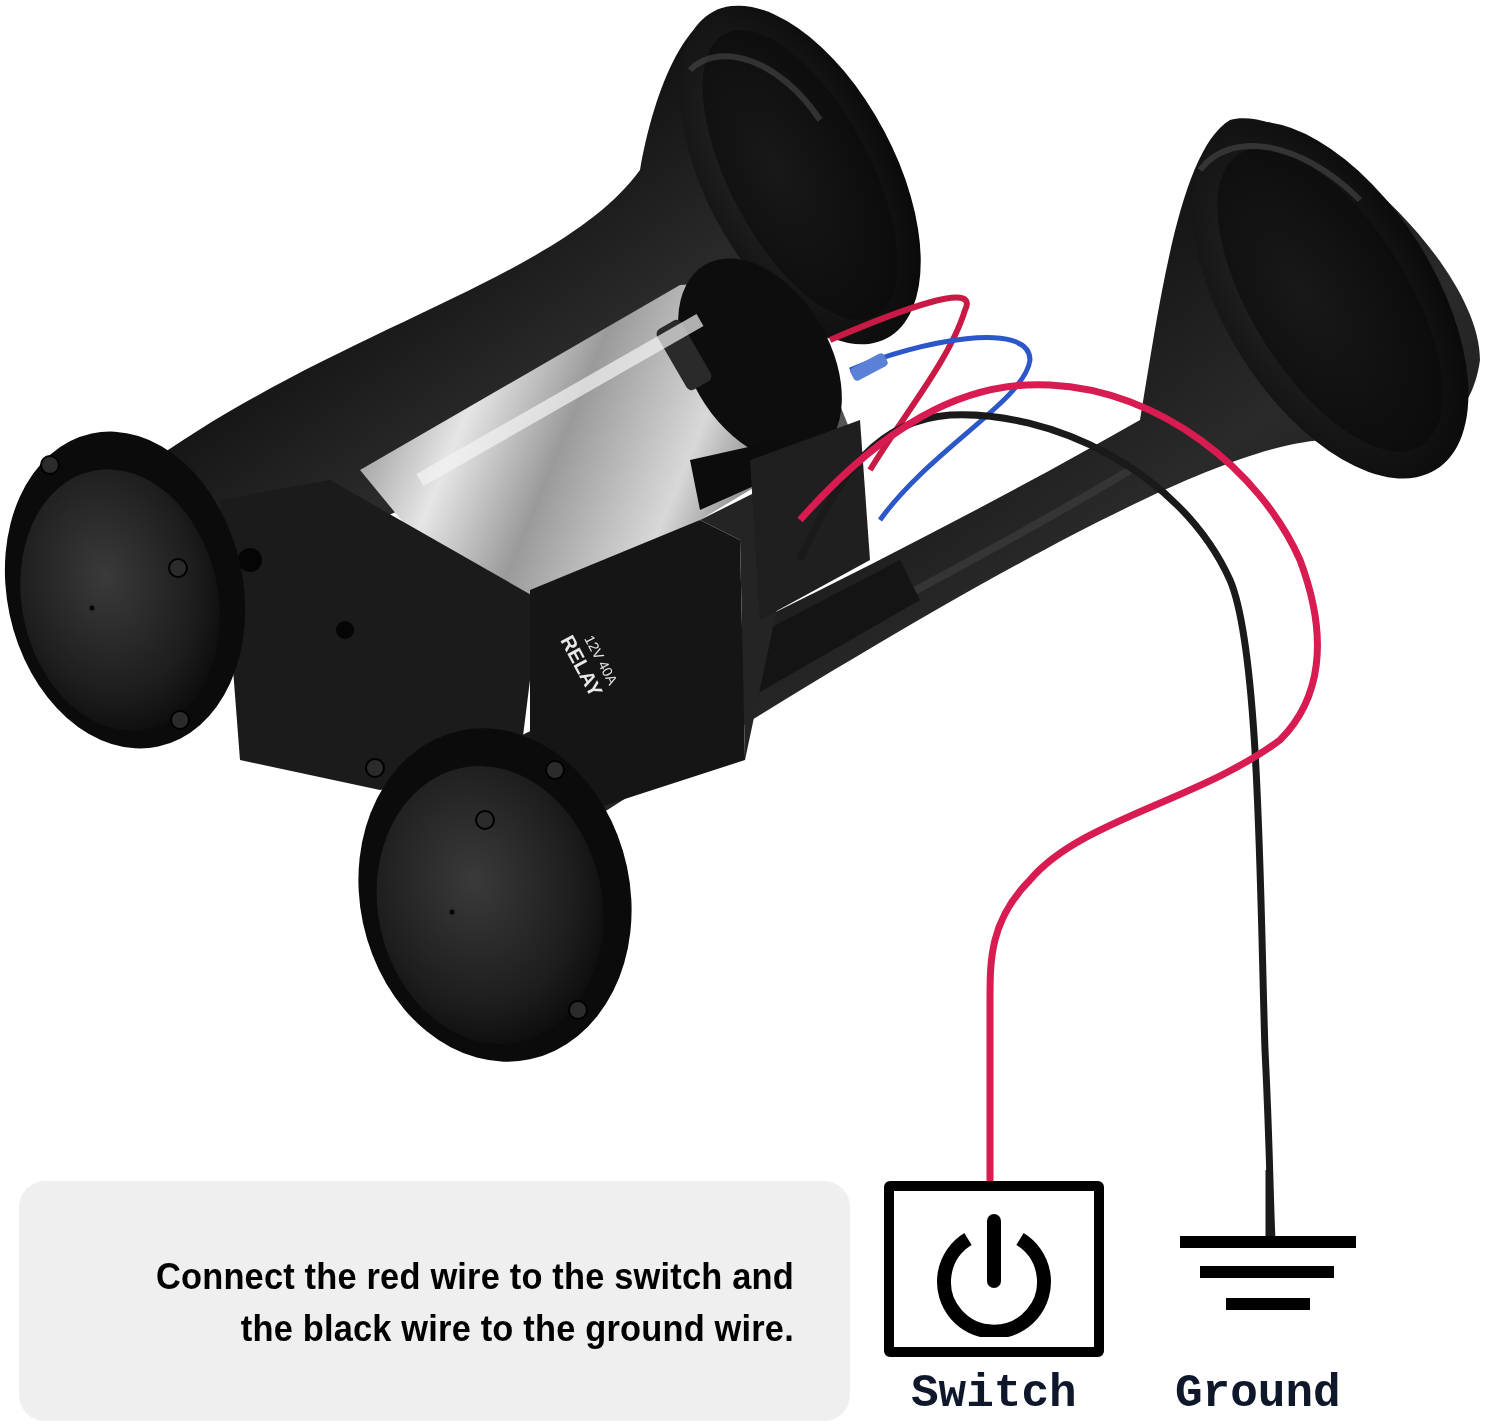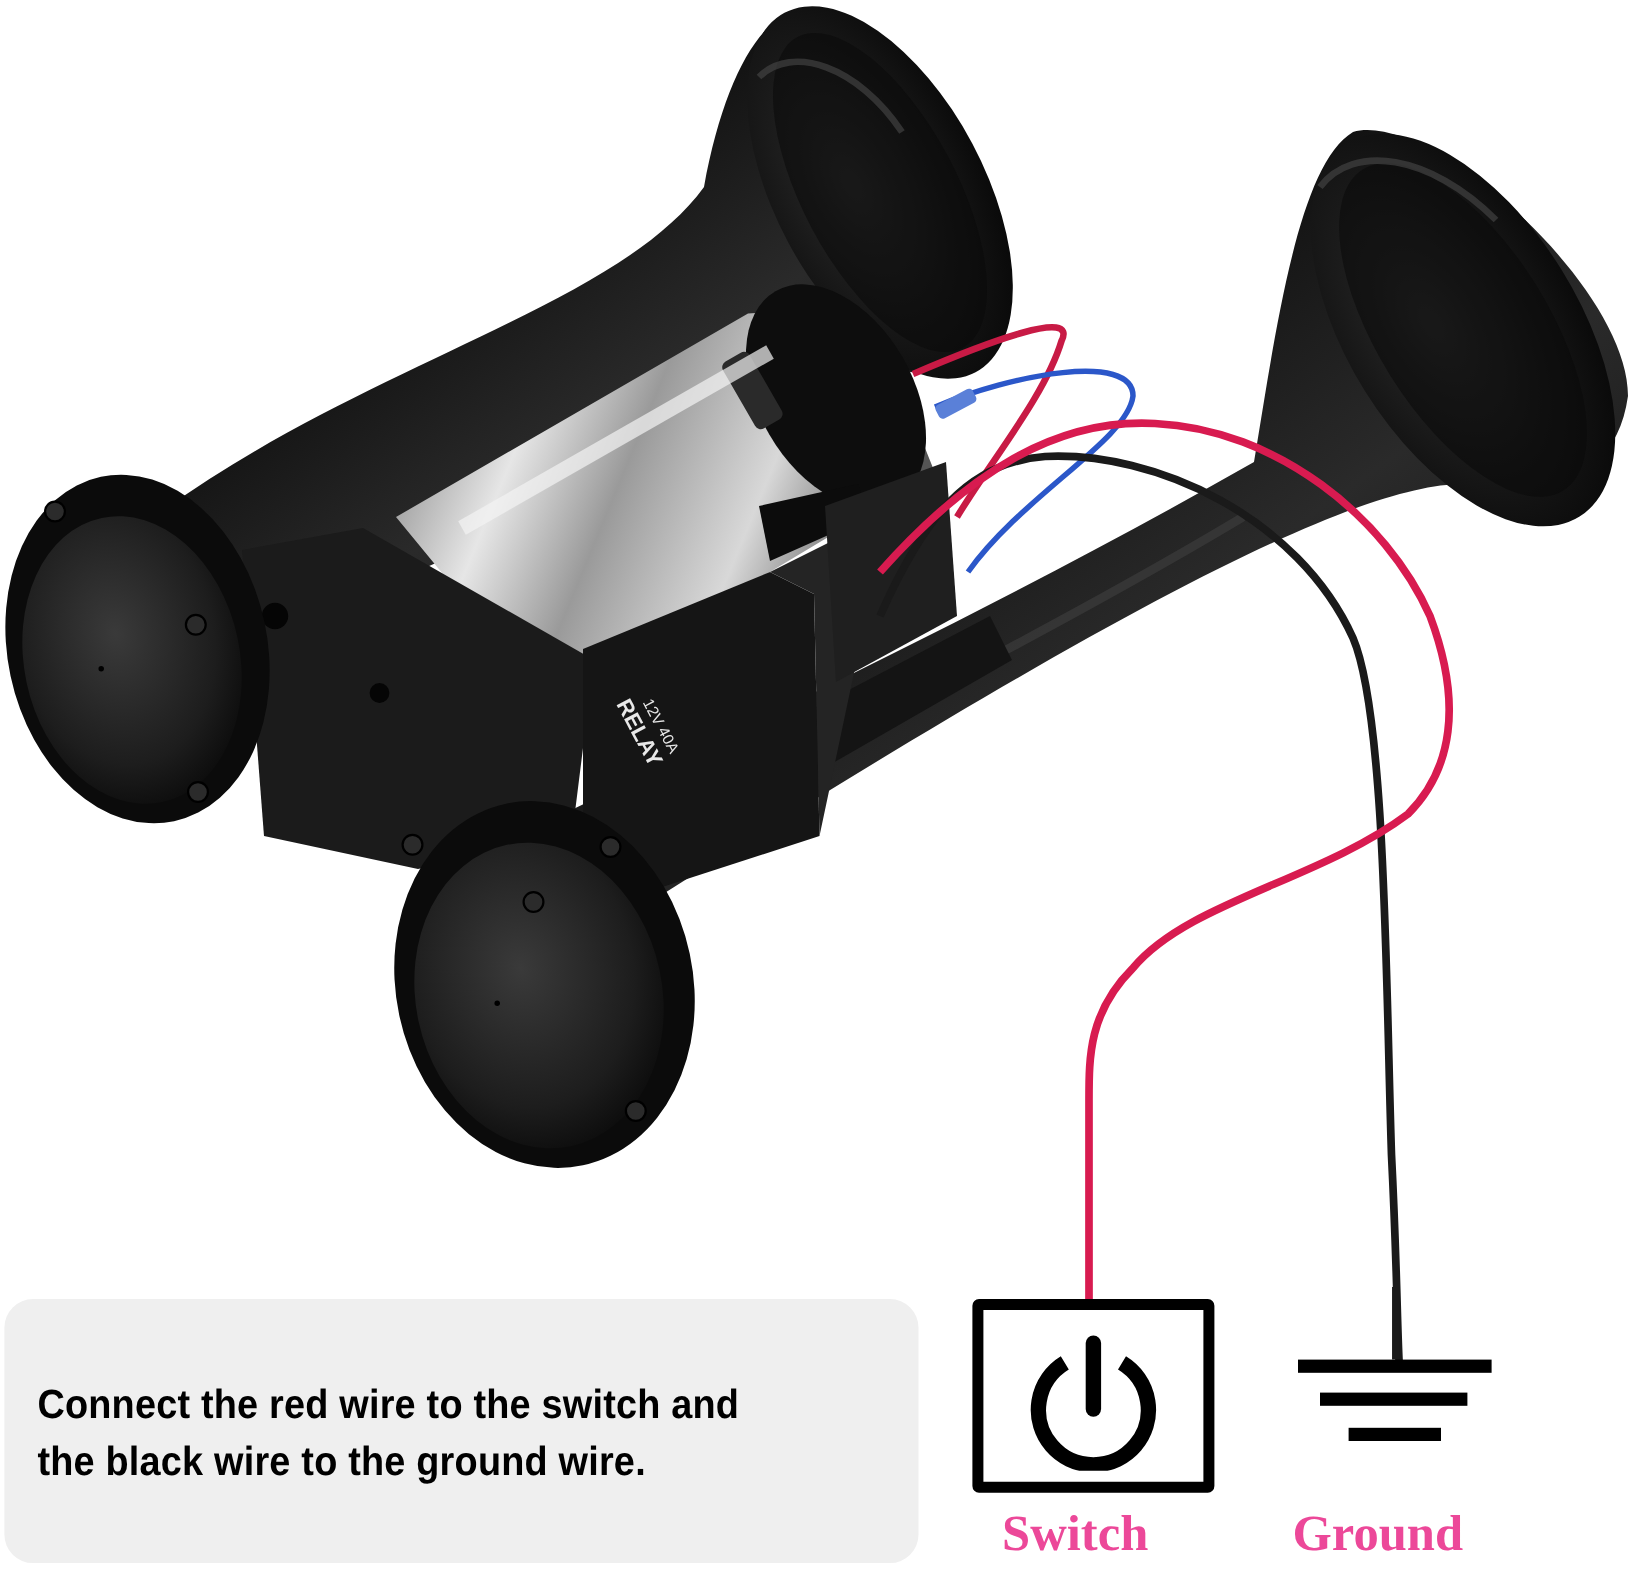--- a/index.html
+++ b/index.html
@@ -16,28 +16,29 @@
     }
     .product-illustration {
       position: absolute;
       left: 0;
       top: 0;
       width: 1500px;
       height: 1426px;
     }
     .instruction-panel {
       position: absolute;
-      left: 4px;
+      left: 19px;
       top: 1181px;
       width: 831px;
       height: 240px;
       background: #efefef;
       border-radius: 26px;
       box-sizing: border-box;
       padding: 70px 0 0 30px;
+      text-align: right;
     }
     .instruction-text {
       font-family: "Liberation Sans", sans-serif;
       font-weight: bold;
       font-size: 37px;
       line-height: 52px;
       color: #000000;
       letter-spacing: 0.2px;
       margin: 0;
       transform: scaleX(0.93);
@@ -58,24 +59,24 @@
       border-radius: 6px;
       background: #ffffff;
     }
     .switch-box svg {
       position: absolute;
       left: 40px;
       top: 10px;
     }
     .symbol-label {
       position: absolute;
-      font-family: Liberation Serif, serif;
+      font-family: Liberation Mono, monospace;
       font-weight: bold;
       font-size: 46px;
-      color: #ec4899;
+      color: #0f172a;
       top: 1368px;
       line-height: 52px;
     }
     .switch-label { left: 911px; }
     .ground-label { left: 1175px; text-align: right; }
     .ground-symbol {
       position: absolute;
       left: 1180px;
       top: 1170px;
       width: 178px;

